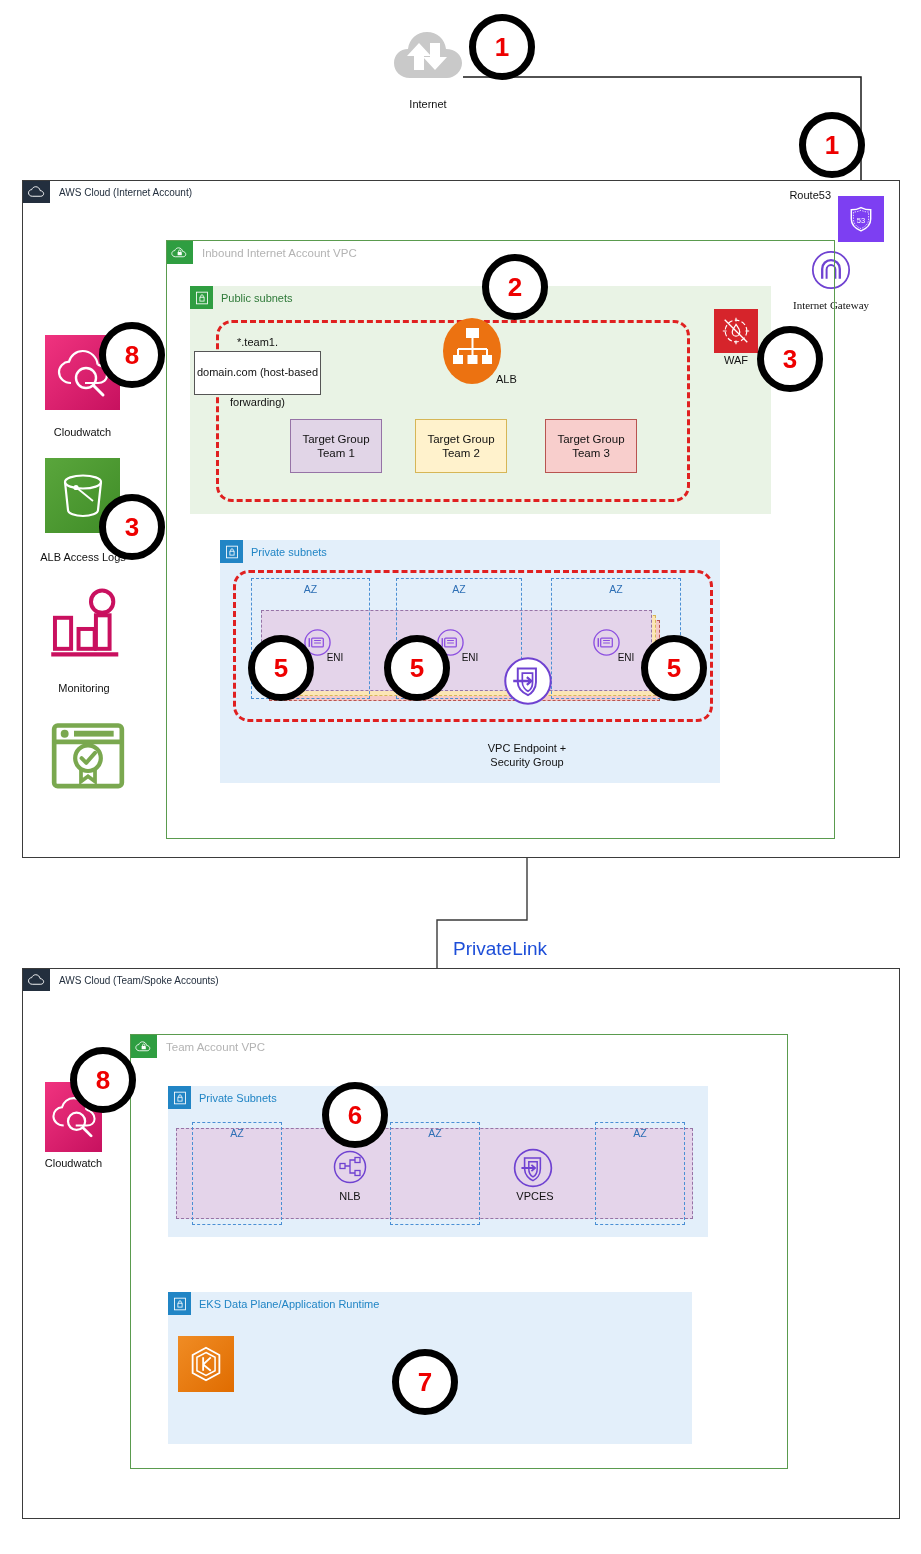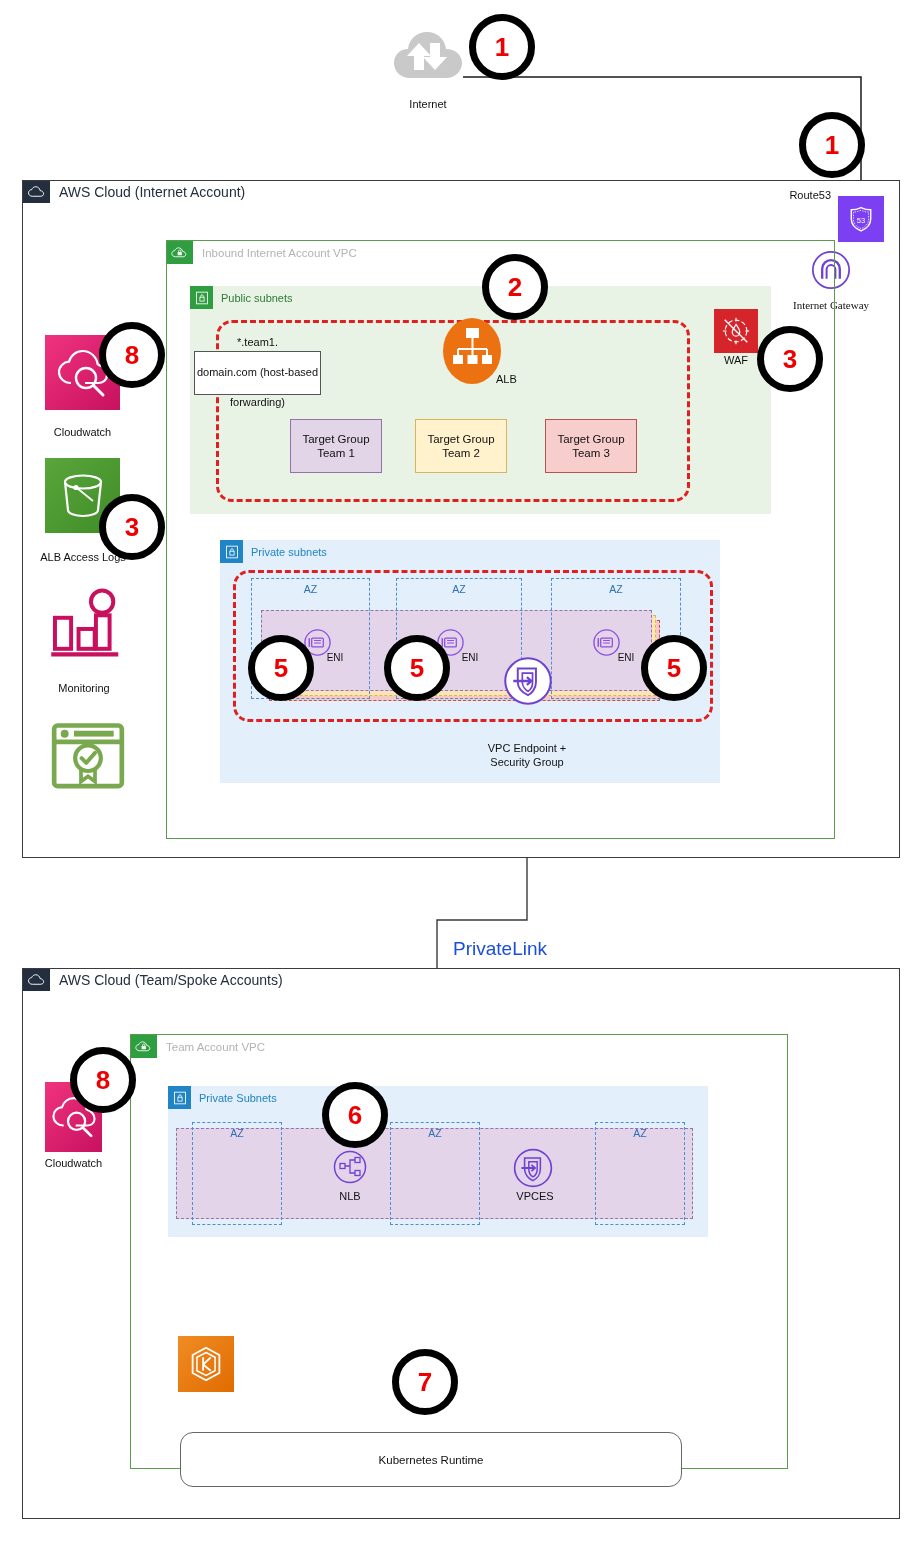--- a/index.html
+++ b/index.html
@@ -4,21 +4,21 @@
 <style>
   html,body{margin:0;padding:0;background:#ffffff;}
   body{font-family:"Liberation Sans",sans-serif;}
   #stage{position:relative;width:921px;height:1554px;overflow:hidden;background:#fff;}
   .abs{position:absolute;}
 
   
   .aws-cloud{border:1.6px solid #3b3b3b;background:#ffffff;}
   .cloud-hdr{position:absolute;left:0;top:0;display:flex;align-items:center;height:22px;}
   .cloud-badge{width:27px;height:22px;background:#232f3e;display:flex;align-items:center;justify-content:center;}
-  .cloud-hdr-label{font-size:14px;color:#232f3e;margin-left:9px;white-space:nowrap;}
+  .cloud-hdr-label{font-size:10px;color:#232f3e;margin-left:9px;white-space:nowrap;}
 
   .vpc-box{border:1.3px solid #5a9b4e;background:transparent;}
   .vpc-hdr{position:absolute;left:0;top:0;display:flex;align-items:center;height:23px;}
   .vpc-badge{width:26px;height:23px;background:#2f9e41;display:flex;align-items:center;justify-content:center;}
   .vpc-hdr-label{font-size:11.5px;color:#b3b3b3;margin-left:9px;white-space:nowrap;}
 
   .subnet-green{background:#e9f3e5;}
   .subnet-blue{background:#e3effa;}
   .sn-hdr{position:absolute;left:0;top:0;display:flex;align-items:center;height:23px;}
   .sn-badge{width:23px;height:23px;display:flex;align-items:center;justify-content:center;}
@@ -427,28 +427,39 @@
       <circle cx="31" cy="33" r="10" fill="none" stroke="#ffffff" stroke-width="2.6"></circle>
       <path d="M38.5,40.5 L48,50" stroke="#ffffff" stroke-width="3.2" stroke-linecap="round"></path>
     </svg>
   </div>
   <div class="abs lbl" style="left:21px;top:1157px;width:105px;">Cloudwatch</div>
 
   <div class="abs step" style="left:70px;top:1047px;width:52px;height:52px;font-size:26px;">8</div>
 
   <div class="abs step" style="left:322px;top:1082px;width:52px;height:52px;font-size:26px;">6</div>
 
+  <div class="abs subnet-blue" style="left:168px;top:1292px;width:524px;height:152px;">
+    <div class="sn-hdr">
+      <div class="sn-badge blue">
+        <svg viewBox="0 0 18 18" width="14" height="14">
+          <rect x="2" y="1.5" width="14" height="15" fill="none" stroke="#ffffff" stroke-width="1.1"></rect>
+          <rect x="6.3" y="8" width="5.4" height="5" fill="none" stroke="#ffffff" stroke-width="1.05"></rect>
+          <path d="M7.3,8 L7.3,6.6 A1.7,1.7 0 0 1 10.7,6.6 L10.7,8" fill="none" stroke="#ffffff" stroke-width="1"></path>
+        </svg>
+      </div>
+      <div class="sn-label blue">EKS Data Plane/Application Runtime</div>
+    </div>
+  </div>
 
   <div class="abs tile" style="left:178px;top:1336px;width:56px;height:56px;
        background:linear-gradient(135deg,#f08c24 0%,#e06c00 100%);">
     <svg viewBox="0 0 44 44" width="42" height="42">
       <path d="M22,5 L36,12.5 L36,31.5 L22,39 L8,31.5 L8,12.5 Z" fill="none" stroke="#ffffff" stroke-width="1.9"></path>
       <path d="M22,10 L31.5,15 L31.5,29 L22,34 L12.5,29 L12.5,15 Z" fill="none" stroke="#ffffff" stroke-width="1.6"></path>
       <path d="M19,15 L19,29 M19,22.5 L27,15 M19,22.5 L27,29" fill="none" stroke="#ffffff" stroke-width="1.9"></path>
     </svg>
   </div>
 
 
-  <div class="abs round-box" style="left:180px;top:1432px;width:500px;height:53px;">Kubernetes Runtime</div>
 
   <div class="abs step" style="left:392px;top:1349px;width:52px;height:52px;font-size:26px;">7</div>
 
 </div>
 
 </body></html>

